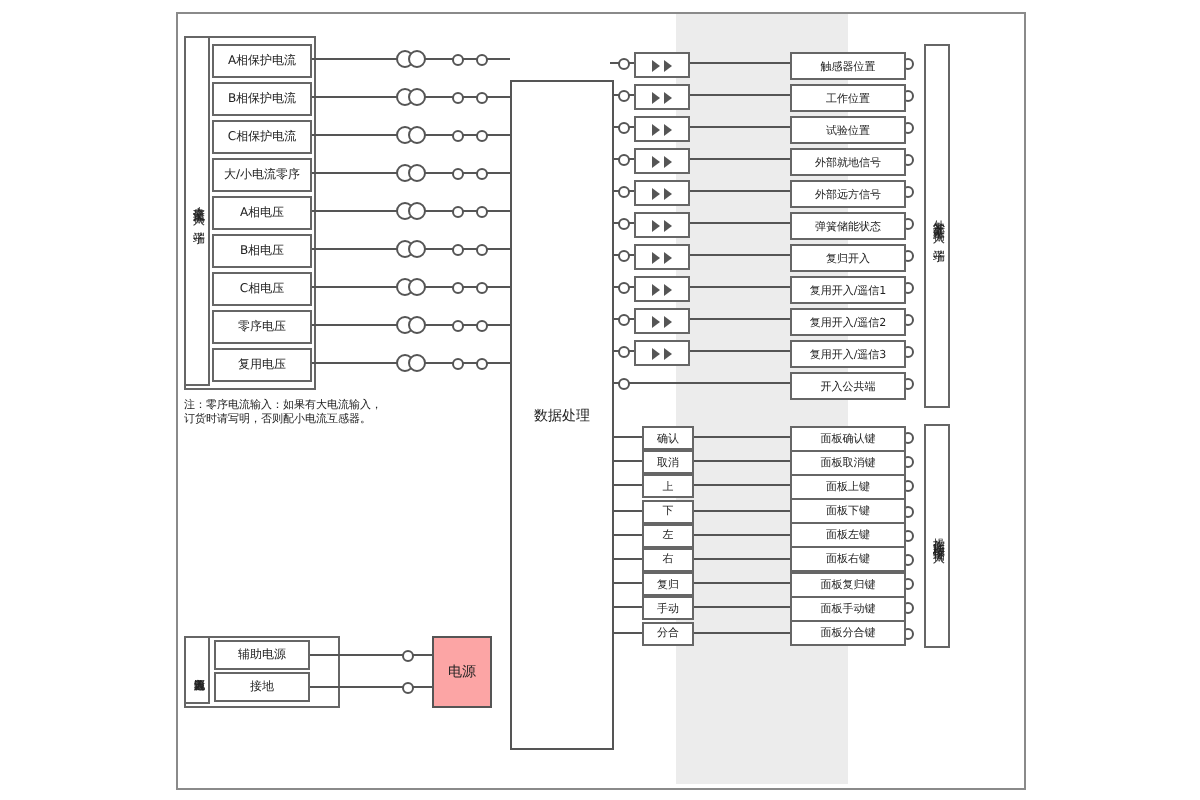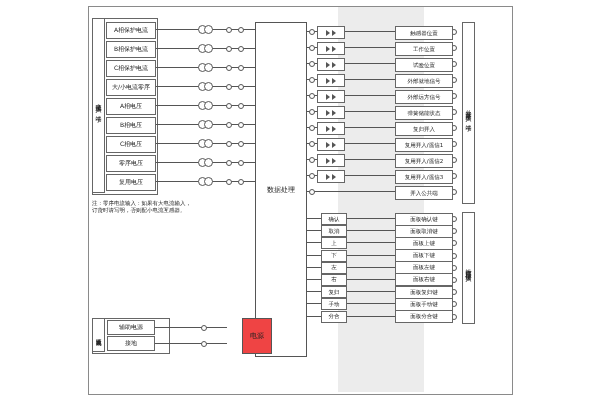--- a/index.html
+++ b/index.html
@@ -29,21 +29,21 @@
     font-size:6px;display:flex;align-items:center;justify-content:center;text-align:center;z-index:1;}
   .ac-row .ct.c1{left:106px;top:5px;}
   .ac-row .ct.c2{left:112px;top:5px;}
   .ac-row .term.t1{left:134px;top:7px;}
   .ac-row .term.t2{left:146px;top:7px;}
 
   
   .note{position:absolute;left:92px;top:200px;width:100px;font-size:5.5px;line-height:1.3;color:#222;}
 
   
-  .cpu{position:absolute;left:255px;top:22px;width:50px;height:333px;border:1px solid #555;background:#fff;
+  .cpu{position:absolute;left:255px;top:40px;width:50px;height:333px;border:1px solid #555;background:#fff;
     display:flex;align-items:center;justify-content:center;font-size:7px;z-index:2;}
 
   
   .di-rows{position:absolute;left:305px;top:24px;width:152px;}
   .di-row{position:relative;height:16px;}
   .di-row .wire{left:0;right:2px;top:7px;}
   .di-row .term.tl{left:4px;top:5px;}
   .di-row .term.tr{right:0;top:5px;}
   .opto{position:absolute;left:12px;top:2px;width:26px;height:11px;border:1px solid #666;background:#fff;
     display:flex;align-items:center;justify-content:center;gap:2px;z-index:1;}
@@ -65,21 +65,21 @@
 
   
   .pw-box{position:absolute;left:92px;top:318px;width:76px;height:34px;border:1px solid #666;background:#fff;}
   .pw-strip{left:92px;top:318px;width:13px;height:34px;font-size:5.5px;letter-spacing:0;}
   .pw-rows{position:absolute;left:105px;top:319px;width:150px;}
   .pw-row{position:relative;height:16px;}
   .pw-row .wire{left:48px;width:74px;top:8px;}
   .pw-label{position:absolute;left:2px;top:1px;width:46px;height:13px;border:1px solid #666;background:#fff;
     font-size:6px;display:flex;align-items:center;justify-content:center;z-index:1;}
   .pw-row .term{left:96px;top:6px;}
-  .ps{position:absolute;left:242px;top:318px;width:28px;height:34px;border:1px solid #555;background:#ef4444;
+  .ps{position:absolute;left:216px;top:318px;width:28px;height:34px;border:1px solid #555;background:#fca5a5;
     display:flex;align-items:center;justify-content:center;font-size:7px;z-index:2;}
 </style>
 </head>
 <body>
 
 <div class="frame"></div>
 <div class="band"></div>
 
 <div class="ac-box"></div>
 <div class="vlabel ac-strip">交流量输入/端子</div>

